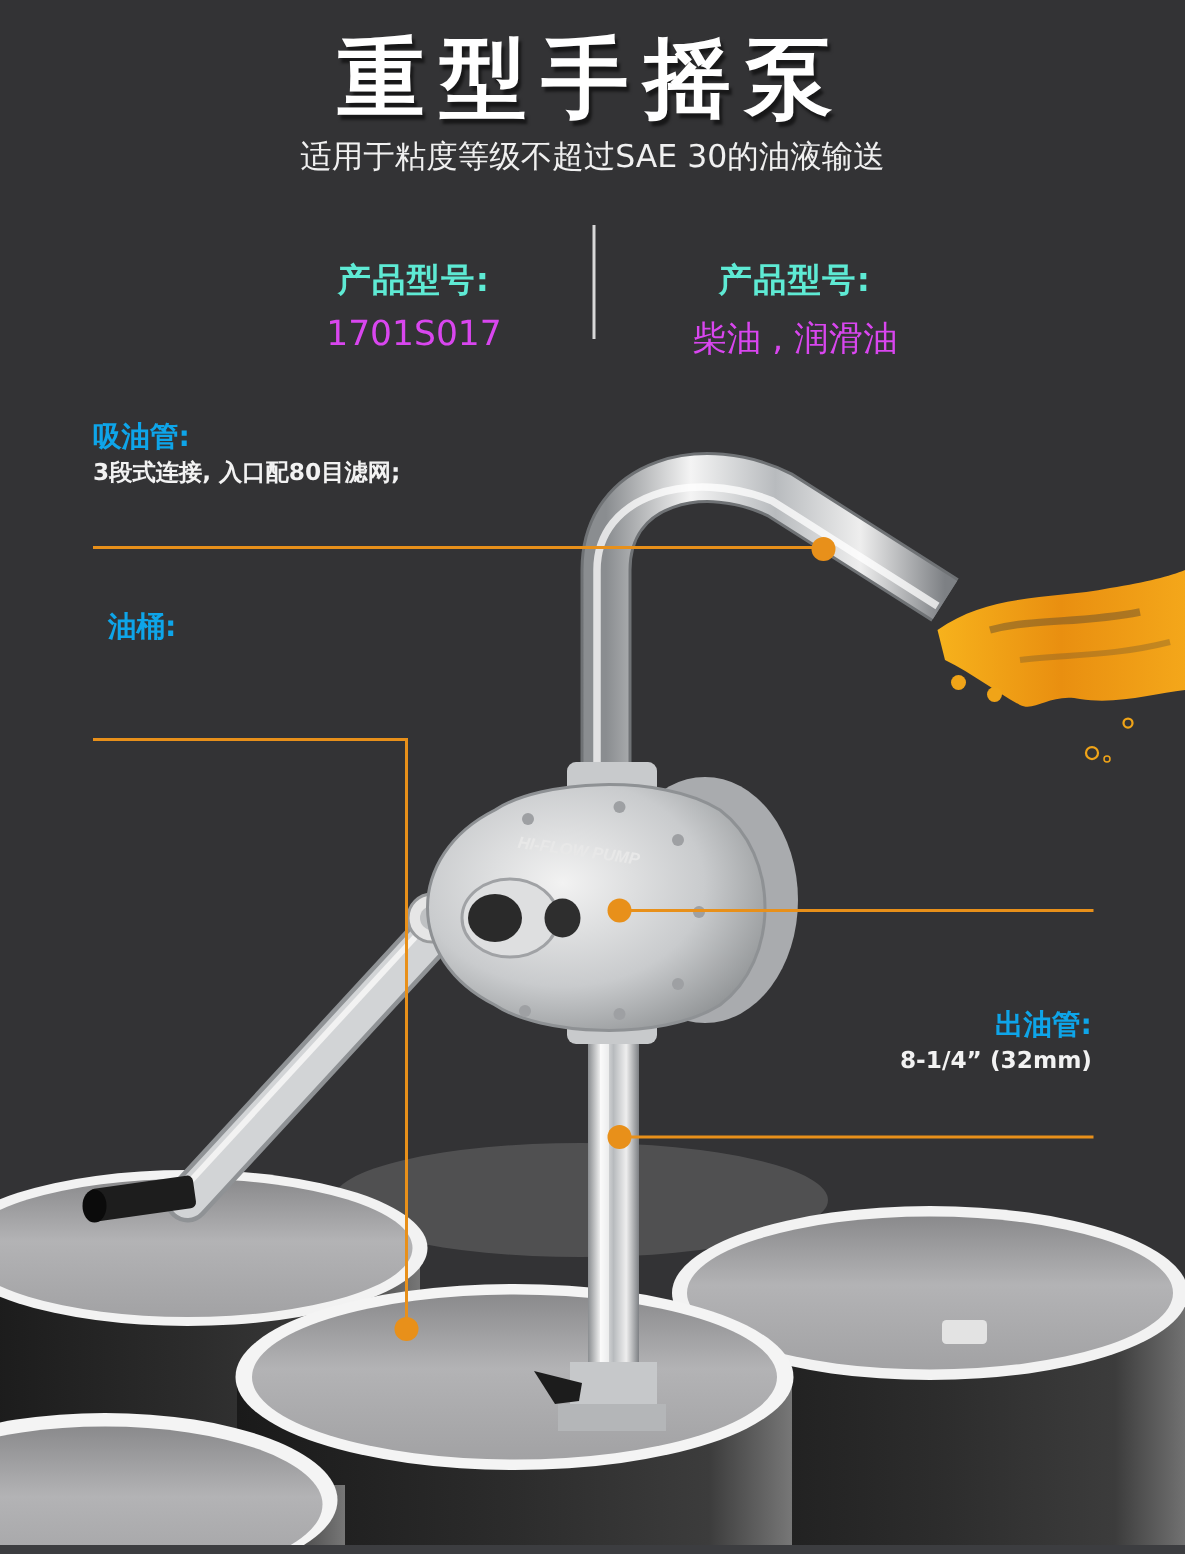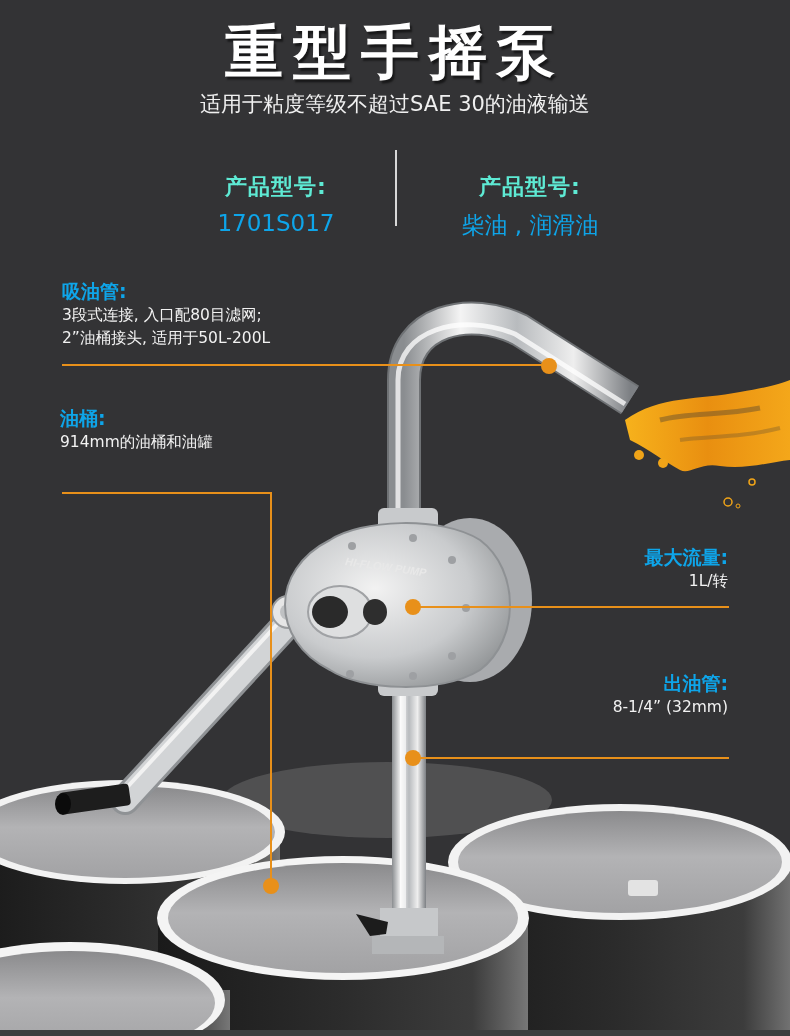--- a/index.html
+++ b/index.html
@@ -20,26 +20,26 @@
   }
   .subtitle {
     position: absolute; left: 0; top: 90px; width: 790px;
     text-align: center; font-size: 21px; color: #f0f0f0;
   }
 
   .spec { position: absolute; top: 156px; width: 240px; text-align: center; }
   .spec.left { left: 156px; }
   .spec.right { left: 410px; }
   .spec .label { font-size: 22px; font-weight: bold; color: #5eead4; letter-spacing: 1px; margin-top: 16px; }
-  .spec .value { font-size: 23px; color: #0ea5e9; margin-top: 8px; }
+  .spec .value { font-size: 23px; color: #d946ef; margin-top: 8px; }
   .spec-divider { position: absolute; left: 395px; top: 150px; width: 2px; height: 76px; background: #d8d8d8; }
 
   .callout { position: absolute; }
   .callout .c-title { font-size: 19px; font-weight: bold; color: #0ea5e9; line-height: 26px; }
-  .callout .c-line { font-size: 15.5px; color: #f2f2f2; line-height: 23px; white-space: nowrap; }
+  .callout .c-line { font-size: 15.5px; color: #f2f2f2; line-height: 23px; white-space: nowrap; font-weight: bold; }
   .callout.right { text-align: right; }
 
   .lead { position: absolute; background: #e8901a; }
   .dot { position: absolute; width: 16px; height: 16px; border-radius: 50%; background: #e8901a; }
 
   svg.art { position: absolute; left: 0; top: 0; }
 </style>
 </head>
 <body>
 
@@ -158,37 +158,31 @@
   </div>
   <div class="spec-divider"></div>
   <div class="spec right">
     <div class="label">产品型号:</div>
     <div class="value">柴油 , 润滑油</div>
   </div>
 
   <div class="callout" style="left:62px; top:278px;">
     <div class="c-title">吸油管:</div>
     <div class="c-line">3段式连接, 入口配80目滤网;</div>
-    <div class="c-line">2”油桶接头, 适用于50L-200L</div>
   </div>
   <div class="lead" style="left:62px; top:364px; width:486px; height:2px;"></div>
   <div class="dot" style="left:541px; top:358px;"></div>
 
-  <div class="callout" style="left:60px; top:405px;">
+  <div class="callout" style="left:72px; top:405px;text-align:center;">
     <div class="c-title">油桶:</div>
-    <div class="c-line">914mm的油桶和油罐</div>
   </div>
   <div class="lead" style="left:62px; top:492px; width:210px; height:2px;"></div>
   <div class="lead" style="left:270px; top:492px; width:2px; height:394px;"></div>
   <div class="dot" style="left:263px; top:878px;"></div>
 
-  <div class="callout right" style="right:62px; top:544px;">
-    <div class="c-title">最大流量:</div>
-    <div class="c-line">1L/转</div>
-  </div>
   <div class="lead" style="left:412px; top:606px; width:317px; height:2px;"></div>
   <div class="dot" style="left:405px; top:599px;"></div>
 
   <div class="callout right" style="right:62px; top:670px;">
     <div class="c-title">出油管:</div>
     <div class="c-line">8-1/4” (32mm)</div>
   </div>
   <div class="lead" style="left:412px; top:757px; width:317px; height:2px;"></div>
   <div class="dot" style="left:405px; top:750px;"></div>
 

